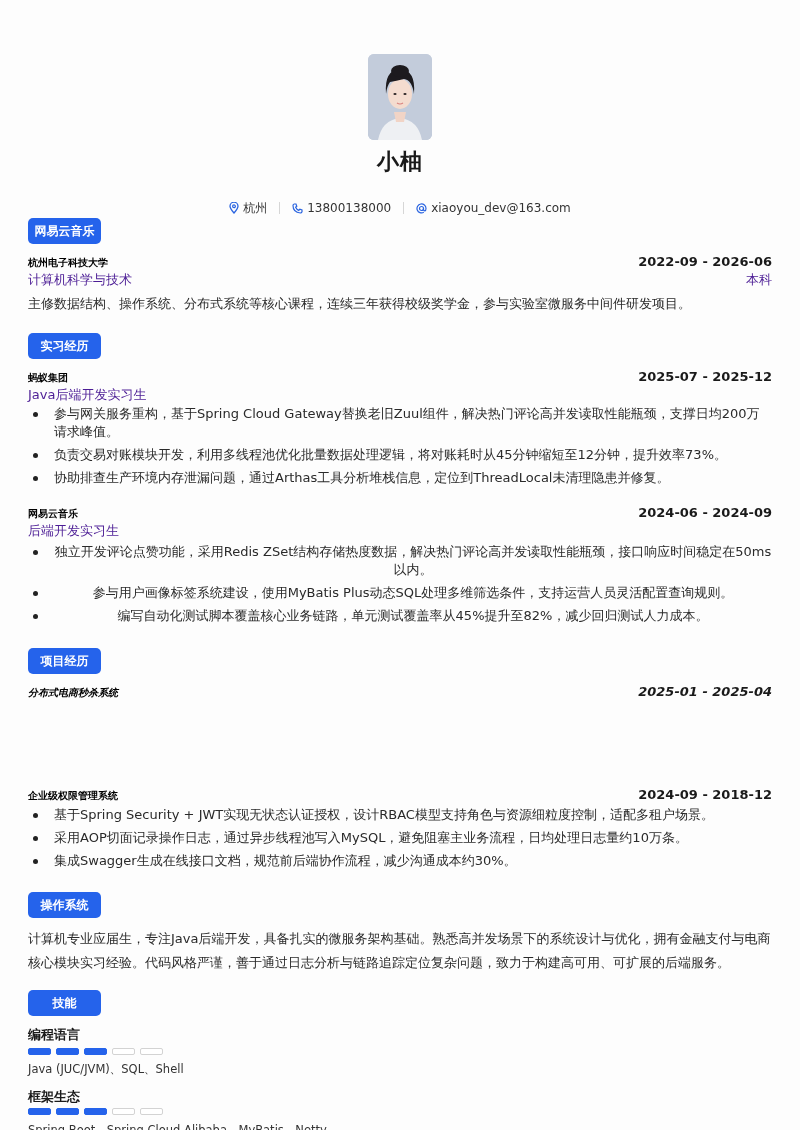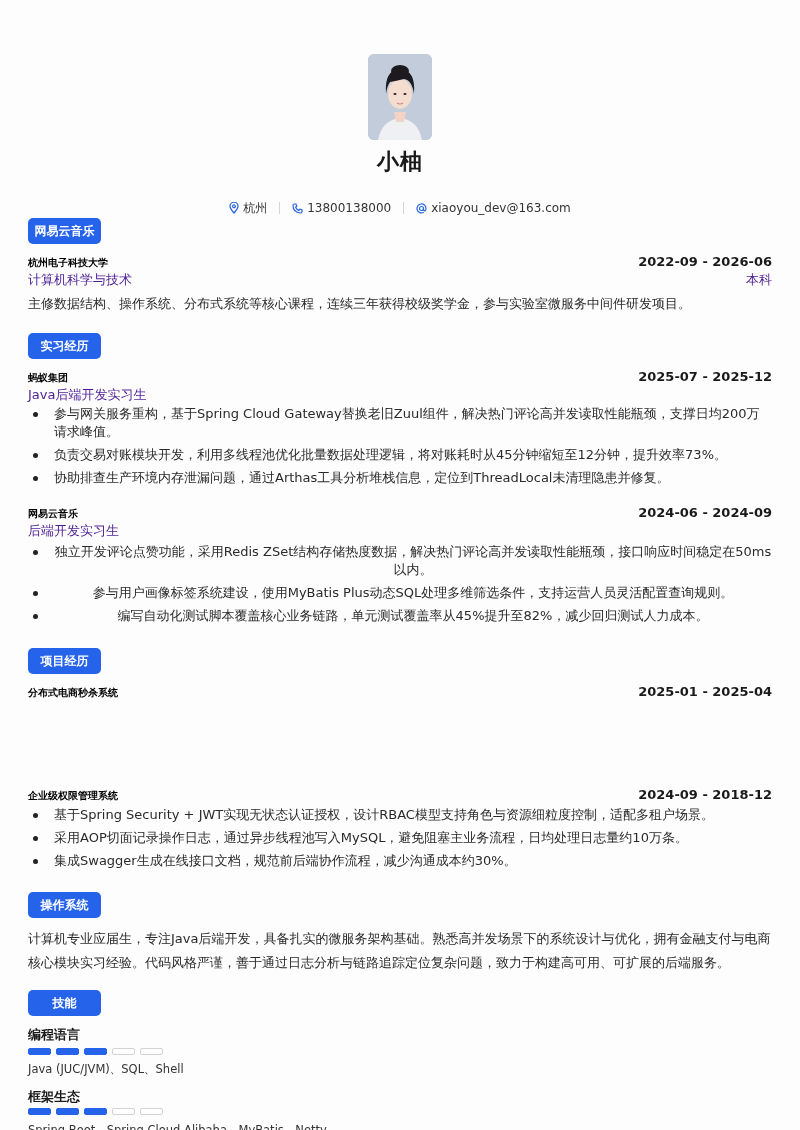--- a/index.html
+++ b/index.html
@@ -118,21 +118,21 @@
     <span class="sub">后端开发实习生</span>
   </div>
   <ul class="bullets" style="top:543px;text-align:center;">
     <li>独立开发评论点赞功能，采用Redis ZSet结构存储热度数据，解决热门评论高并发读取性能瓶颈，接口响应时间稳定在50ms以内。</li>
     <li>参与用户画像标签系统建设，使用MyBatis Plus动态SQL处理多维筛选条件，支持运营人员灵活配置查询规则。</li>
     <li>编写自动化测试脚本覆盖核心业务链路，单元测试覆盖率从45%提升至82%，减少回归测试人力成本。</li>
   </ul>
 
   <div class="section-tag" style="top:648px;">项目经历</div>
 
-  <div class="row" style="top:684px;">
+  <div class="row" style="top:684px;font-style:italic;">
     <span class="org">分布式电商秒杀系统</span>
     <span class="date">2025-01 - 2025-04</span>
   </div>
 
   <div class="row" style="top:787px;">
     <span class="org">企业级权限管理系统</span>
     <span class="date">2024-09 - 2018-12</span>
   </div>
   <ul class="bullets" style="top:806px;">
     <li>基于Spring Security + JWT实现无状态认证授权，设计RBAC模型支持角色与资源细粒度控制，适配多租户场景。</li>

